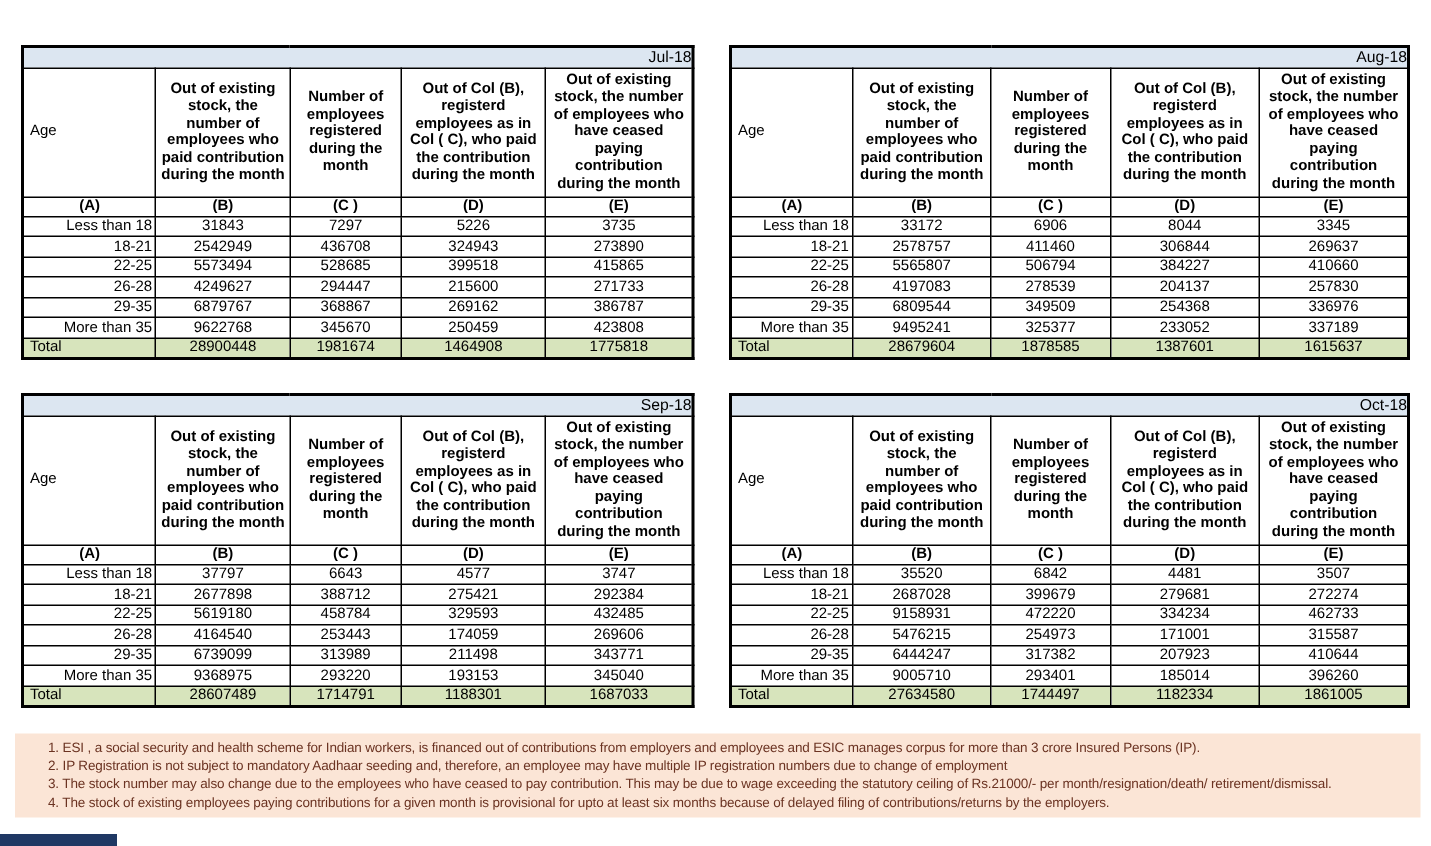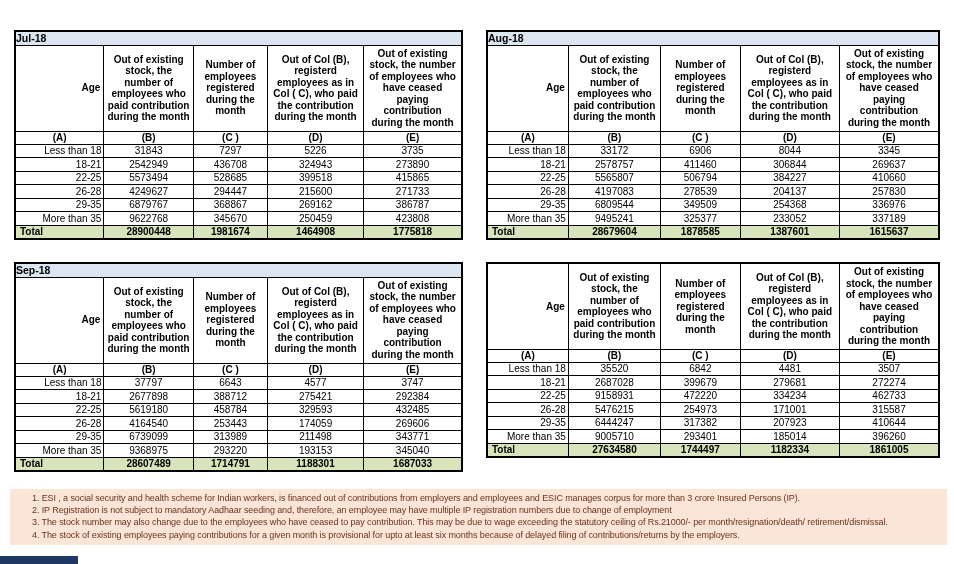--- a/index.html
+++ b/index.html
@@ -22,35 +22,35 @@
   }
   .month-table table{
     width:100%;border-collapse:collapse;table-layout:fixed;
     border:2px solid var(--border);
   }
   th,td{
     border:1px solid var(--border);
     font-size:10px;line-height:1.15;padding:0 2px;overflow:hidden;
   }
   .month-row th{
-    background:var(--month-header-bg);font-weight:bold;font-size:10.5px;
-    height:14px;text-align:left;padding:0;
+    background:var(--month-header-bg);font-weight:normal;font-size:10.5px;
+    height:14px;text-align:right;padding:0;
   }
   .colhead-row th{
     height:86px;font-weight:bold;text-align:center;vertical-align:middle;
     font-size:10px;padding:2px 3px;
   }
   .colhead-row th.age-head{
-    text-align:right;font-weight:bold;vertical-align:middle;padding-left:4px;
+    text-align:left;font-weight:normal;vertical-align:middle;padding-left:4px;
   }
   .letters-row th{height:13px;font-weight:bold;text-align:center;}
   tbody td{height:13.5px;text-align:center;}
   tbody td:first-child{text-align:right;padding-left:4px;}
   .total-row td{
-    background:var(--total-row-bg);font-weight:bold;height:14px;text-align:center;
+    background:var(--total-row-bg);font-weight:normal;height:14px;text-align:center;
   }
   .total-row td:first-child{text-align:left;padding-left:4px;}
   
   .t-left  .c-age{width:19.9%}.t-left  .c-b{width:20%}.t-left  .c-c{width:16.6%}.t-left  .c-d{width:21.5%}.t-left  .c-e{width:22%}
   .t-right .c-age{width:18%}  .t-right .c-b{width:20.4%}.t-right .c-c{width:17.6%}.t-right .c-d{width:22%}  .t-right .c-e{width:22%}
   .footnotes{
     position:absolute;left:10px;top:489px;width:937px;
     background:var(--footnote-bg);color:var(--footnote-text);
     padding:3px 6px 4px 6px;
   }
@@ -322,20 +322,23 @@
   <section class="month-table t-right">
     <table>
       <colgroup>
         <col class="c-age">
           <col class="c-b">
           <col class="c-c">
           <col class="c-d">
           <col class="c-e">
       </colgroup>
       <thead>
+        <tr class="month-row">
+          <th colspan="5">Oct-18</th>
+        </tr>
         <tr class="colhead-row">
           <th class="age-head">Age</th>
           <th>Out of existing stock, the number of employees who paid contribution during the month</th>
           <th>Number of employees registered during the month</th>
           <th>Out of Col (B), registerd employees as in Col ( C), who paid the contribution during the month</th>
           <th>Out of existing stock, the number of employees who have ceased paying contribution during the month</th>
         </tr>
         <tr class="letters-row">
           <th>(A)</th>
           <th>(B)</th>

